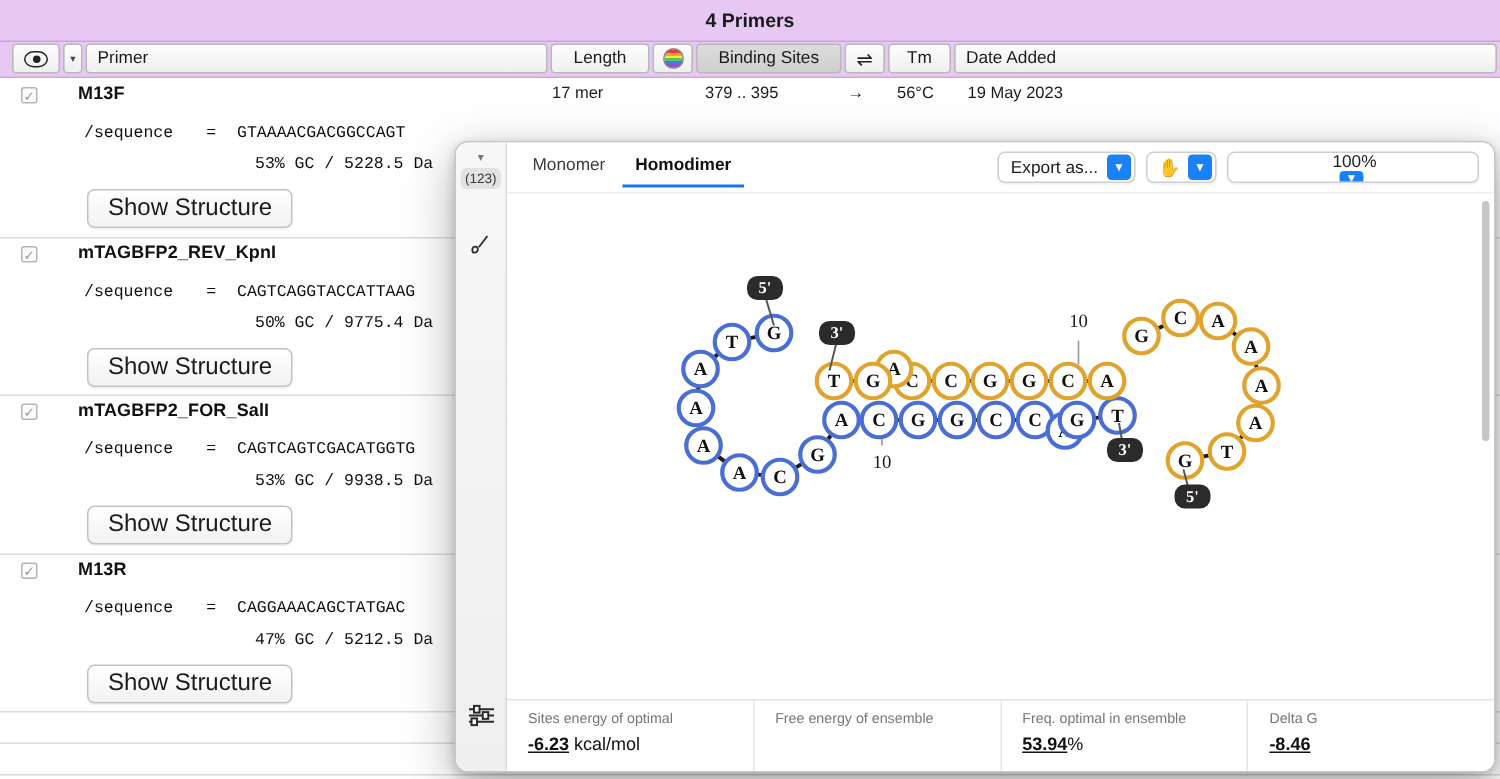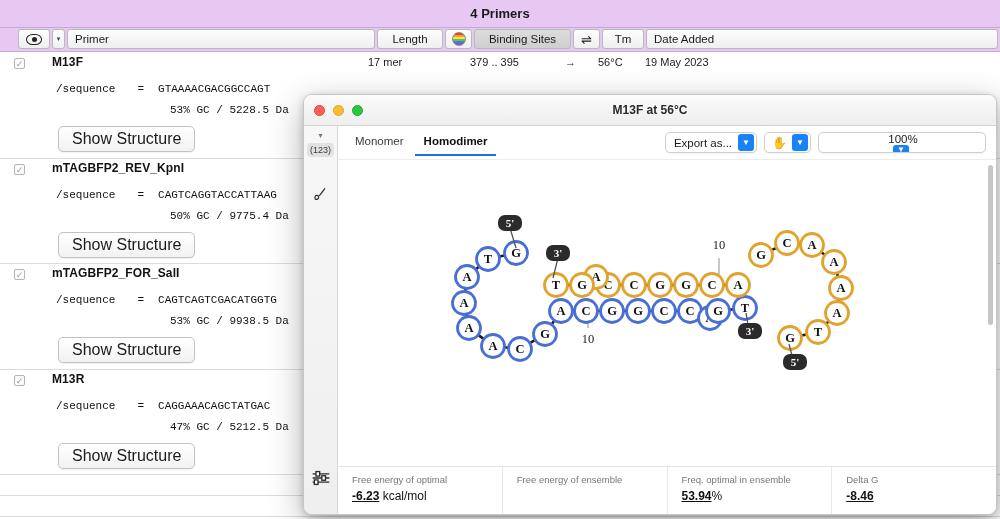--- a/index.html
+++ b/index.html
@@ -20,21 +20,21 @@
     background: #e6c8f2;
     border-bottom: 1px solid #c9a8d8;
     display: flex; align-items: center; justify-content: center;
     font-size: 13px; font-weight: bold; color: #1a1a1a;
   }
 
   .colheader {
     height: 24px;
     background: #e6c8f2;
     display: flex; align-items: stretch;
-    padding: 1px 2px 2px 18px;
+    padding: 1px 2px 2px 8px;
     gap: 2px;
     border-bottom: 1px solid #cfa9de;
   }
   .colcell {
     background: linear-gradient(#fdfdfd,#efefef);
     border: 1px solid #b9b9b9;
     border-radius: 3px;
     display: flex; align-items: center;
     font-size: 11.5px; color: #1b1b1b;
     padding: 0 7px;
@@ -284,28 +284,20 @@
     </div>
 
     <div class="emptyrow"></div>
     <div class="emptyrow"></div>
 
   </div>
 </div>
 
 <div id="dialog">
 
-  <div class="dlg-title">
-    <div class="traffic">
-      <span class="tl r"></span>
-      <span class="tl y"></span>
-      <span class="tl g"></span>
-    </div>
-    <div class="t">M13F at 56°C</div>
-  </div>
 
   <div class="dlg-body">
 
     <div class="vtool">
       <div class="vt-caret">▾</div>
       <div class="vt-count">(123)</div>
       <div class="vt-brush">
         <svg width="17" height="17" viewBox="0 0 24 24">
           <path d="M4 19c2.5 1.2 5 0 5-2.5 0-1.4-1.1-2.5-2.5-2.5C4 14 3.2 16.5 4 19z" fill="none" stroke="#2b2b2b" stroke-width="1.7"></path>
           <path d="M9.5 14.5 19 5l1.2 1.2-9.5 9.5z" fill="#2b2b2b"></path>
@@ -472,21 +464,21 @@
           <g id="nums">
               <text x="590" y="343" text-anchor="middle" font-family="&quot;Liberation Serif&quot;, serif" font-size="12.5" fill="#1b1b1b">10</text>
               <text x="721" y="249" text-anchor="middle" font-family="&quot;Liberation Serif&quot;, serif" font-size="12.5" fill="#1b1b1b">10</text>
             </g>
         </svg>
         <div class="vscroll"></div>
       </div>
 
       <div class="footer">
         <div class="stat">
-          <div class="lab">Free energy of optimal</div>
+          <div class="lab">Sites energy of optimal</div>
           <div class="val"><b>-6.23</b><span> kcal/mol</span></div>
         </div>
         <div class="stat">
           <div class="lab">Free energy of ensemble</div>
         </div>
         <div class="stat">
           <div class="lab">Freq. optimal in ensemble</div>
           <div class="val"><b>53.94</b><span>%</span></div>
         </div>
         <div class="stat">

